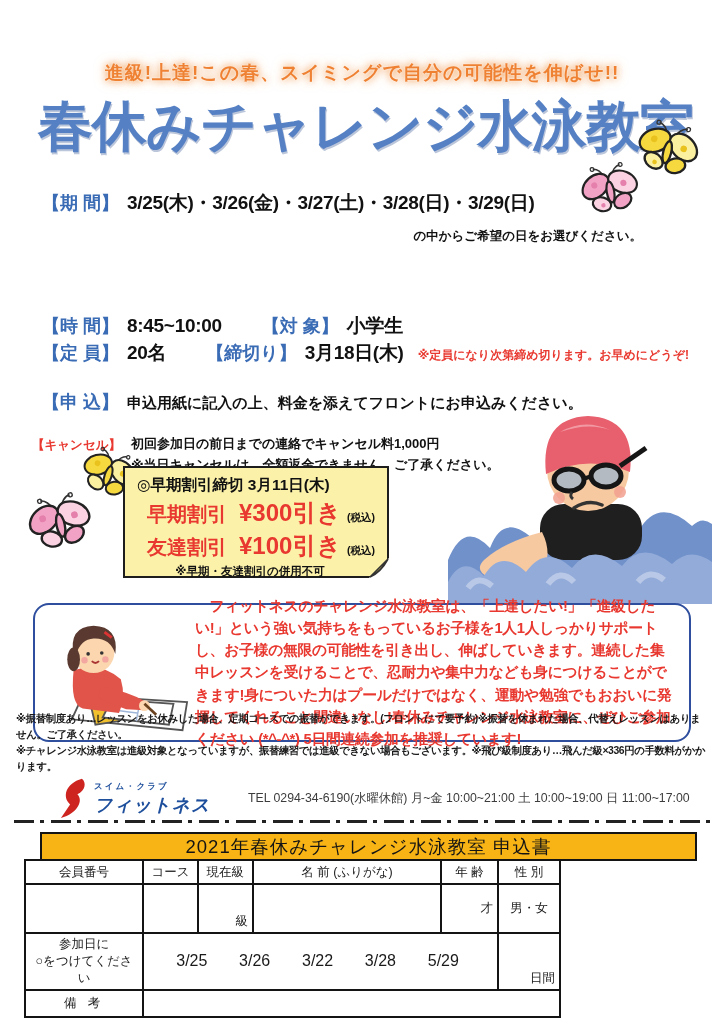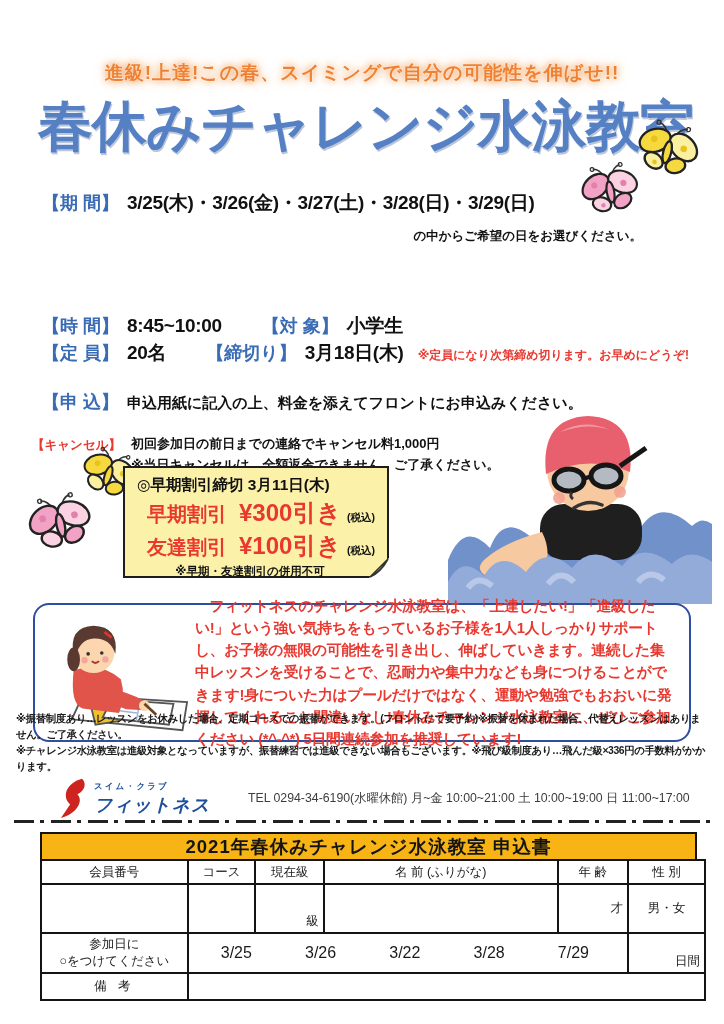--- a/index.html
+++ b/index.html
@@ -52,22 +52,22 @@
   .logo-top{color:#1e4f9c;font-size:8.5px;font-weight:bold;letter-spacing:2px;}
   .logo-name{color:#1e4f9c;font-size:18px;font-weight:bold;font-style:italic;letter-spacing:1px;}
   .tel{left:248px;top:790px;font-size:12.3px;color:#3c3c3c;white-space:nowrap;}
 
   .cutline{left:14px;top:820px;width:696px;height:3px;
            background:repeating-linear-gradient(90deg,#222 0 20px,transparent 20px 26px,#222 26px 30px,transparent 30px 37px);}
 
   
   .form-bar{left:40px;top:832px;width:657px;height:29px;background:#f8b415;border:2px solid #141414;
             box-sizing:border-box;display:flex;align-items:center;justify-content:center;
-            font-size:18.5px;font-weight:bold;color:#141414;letter-spacing:1px;}
-  .form-table{left:40px;top:859px;width:666px;border-collapse:collapse;table-layout:fixed;padding-left:12px;}
+            font-size:18.5px;font-weight:normal;color:#141414;letter-spacing:1px;}
+  .form-table{left:24px;top:859px;width:537px;border-collapse:collapse;table-layout:fixed;padding-left:12px;}
   .form-table td{border:2px solid #141414;font-size:12.5px;color:#1a1a1a;padding:2px 4px;box-sizing:border-box;}
   .th-row td{height:24px;text-align:center;font-weight:normal;font-size:12.5px;}
   .entry-row td{height:49px;}
   .cell-grade{vertical-align:bottom;text-align:right;font-size:13px;}
   .cell-age{vertical-align:middle;text-align:right;font-size:15px;}
   .cell-gender{vertical-align:middle;text-align:center;font-size:16px;}
   .part-row td{height:37px;}
   .part-label{text-align:center;font-size:12px;line-height:1.35;vertical-align:middle;}
   .part-dates{vertical-align:middle;}
   .dates-flex{display:flex;justify-content:space-between;padding:0 34px 0 28px;font-size:16px;}
@@ -295,21 +295,21 @@
       <td class="part-label">
         <div>参加日に</div>
         <div>○をつけてください</div>
       </td>
       <td class="part-dates" colspan="4">
         <div class="dates-flex">
           <span>3/25</span>
           <span>3/26</span>
           <span>3/22</span>
           <span>3/28</span>
-          <span>7/29</span>
+          <span>5/29</span>
         </div>
       </td>
       <td class="cell-days">日間</td>
     </tr>
     <tr class="remarks-row">
       <td class="cell-remarks-label">備 考</td>
       <td colspan="5"></td>
     </tr>
   </tbody>
     </table>

